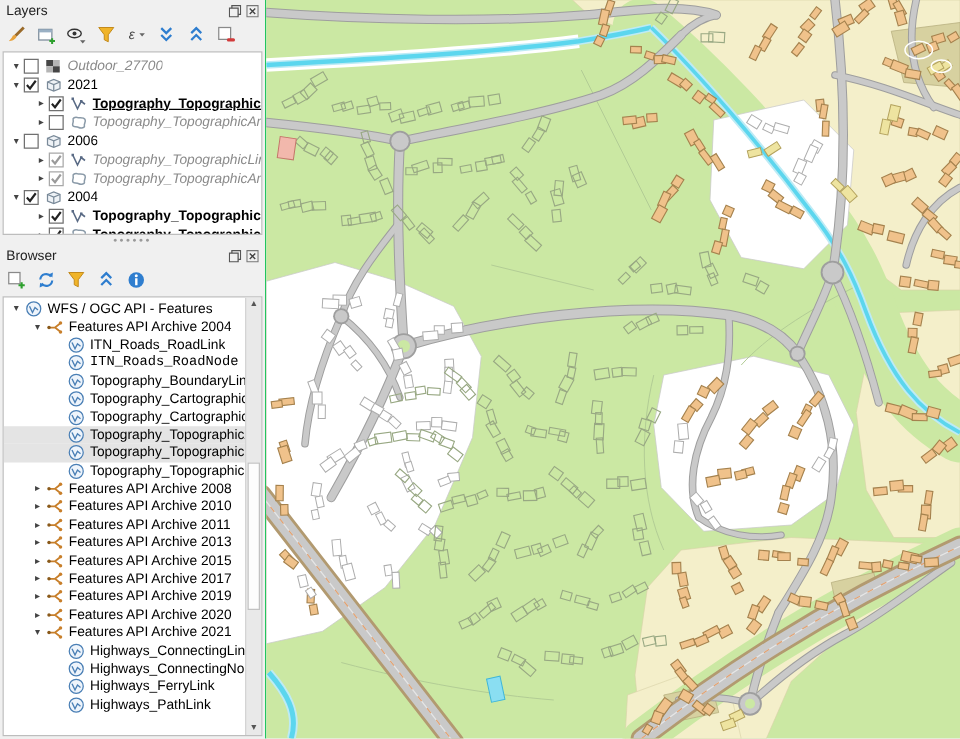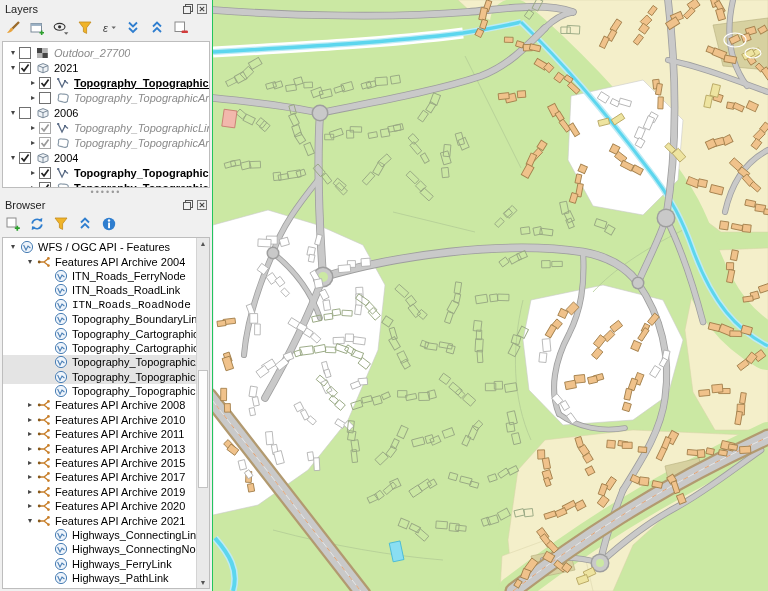--- a/index.html
+++ b/index.html
@@ -325,30 +325,20 @@
               <span class="arrow">▾</span>
               <span class="licon">
                 <svg width="14" height="14" viewBox="0 0 14 14">
                   <path d="M2.2 7 H7 M7 7 L10.8 4 M7 7 L10.8 10" stroke="#c87f2a" stroke-width="1.4" fill="none"></path>
                   <circle cx="11.4" cy="3.4" r="1.4" fill="#c87f2a"></circle>
                   <circle cx="11.4" cy="10.6" r="1.4" fill="#c87f2a"></circle>
                   <circle cx="2.2" cy="7" r="1.4" fill="#8a5a1a"></circle>
                 </svg>
               </span>
               <span class="lbl">Features API Archive 2004</span>
-            </div>
-            <div class="row browser-row" style="padding-left: 38px;">
-              <span class="arrow"></span>
-              <span class="licon">
-                <svg width="14" height="14" viewBox="0 0 14 14">
-                  <circle cx="7" cy="7" r="5.6" fill="#eef4fb" stroke="#4a7fb5"></circle>
-                  <path d="M3.6 5 L6 10 L8 6 L10.4 8" fill="none" stroke="#4a7fb5" stroke-width="1.1"></path>
-                </svg>
-              </span>
-              <span class="lbl">ITN_Roads_FerryNode</span>
             </div>
             <div class="row browser-row" style="padding-left: 38px;">
               <span class="arrow"></span>
               <span class="licon">
                 <svg width="14" height="14" viewBox="0 0 14 14">
                   <circle cx="7" cy="7" r="5.6" fill="#eef4fb" stroke="#4a7fb5"></circle>
                   <path d="M3.6 5 L6 10 L8 6 L10.4 8" fill="none" stroke="#4a7fb5" stroke-width="1.1"></path>
                 </svg>
               </span>
               <span class="lbl">ITN_Roads_RoadLink</span>

